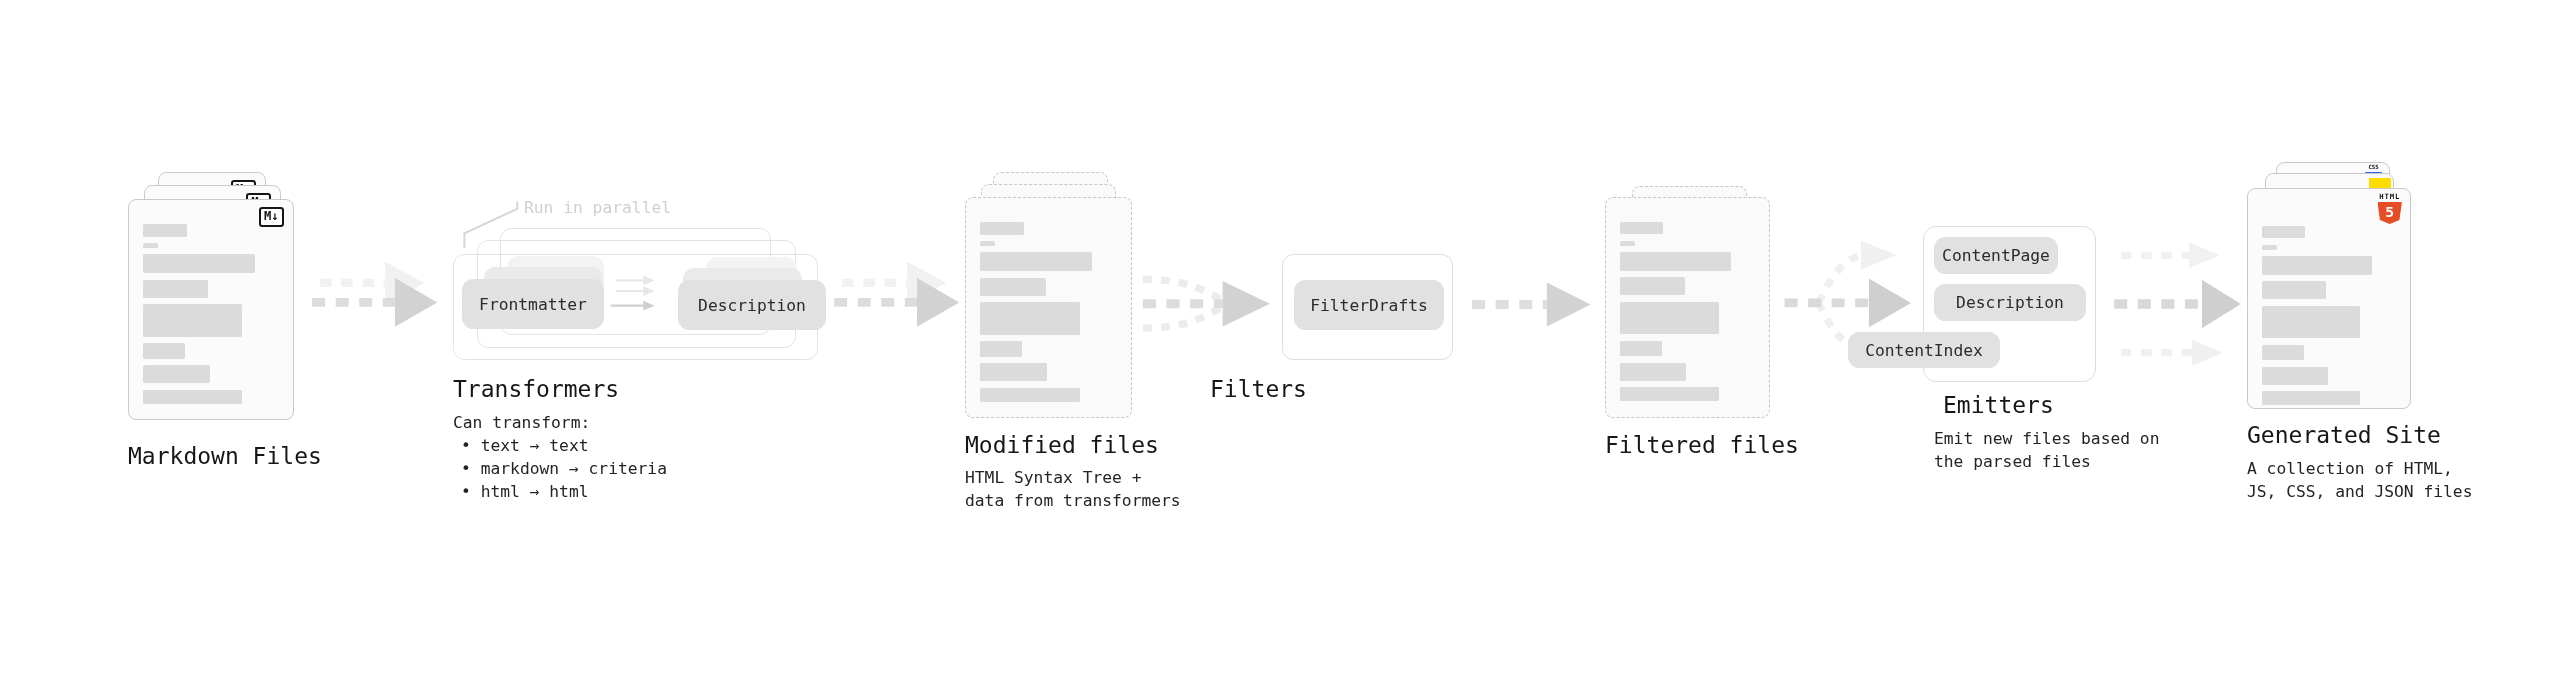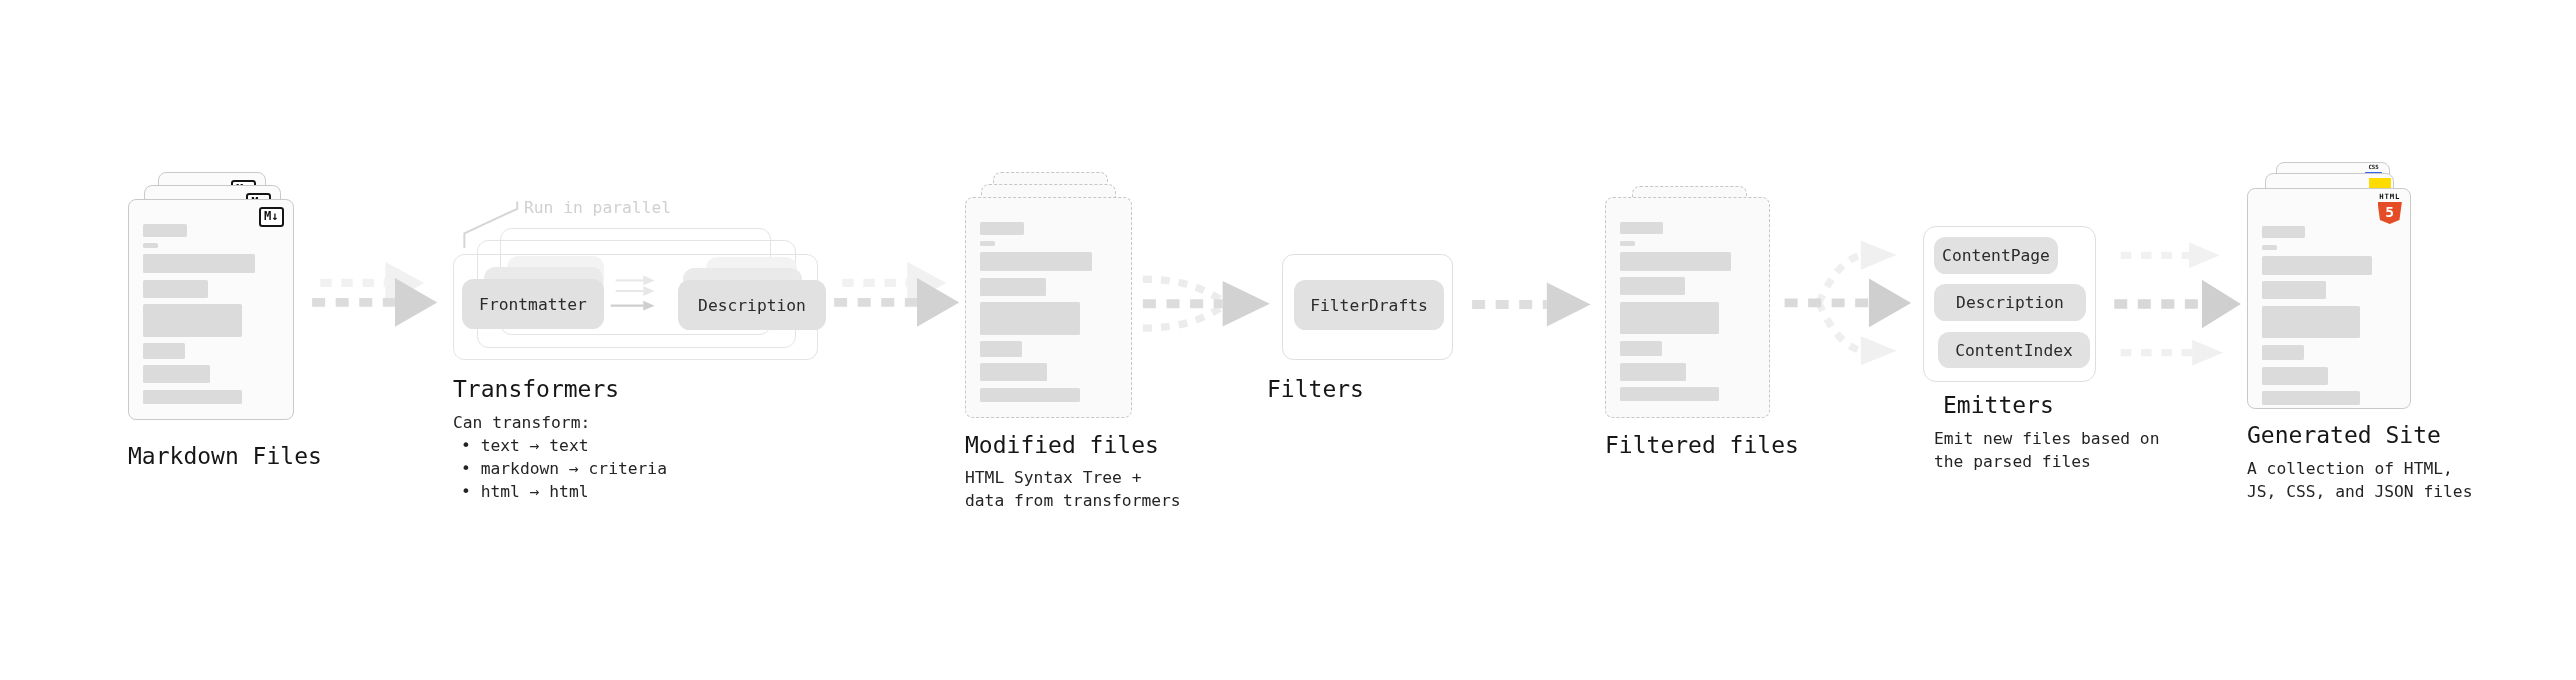--- a/index.html
+++ b/index.html
@@ -147,21 +147,21 @@
 
   <svg class="abs" style="left:1138px;top:267px" width="140" height="75" viewBox="0 0 172 92">
     <path d="M6,15 C55,15 78,26 102,40" fill="none" stroke="#ececec" stroke-width="9" stroke-dasharray="11 11"></path>
     <path d="M6,75 C55,75 78,64 102,50" fill="none" stroke="#ececec" stroke-width="9" stroke-dasharray="11 11"></path>
     <line x1="6" y1="45" x2="104" y2="45" stroke="var(--arrow-dark)" stroke-width="11" stroke-dasharray="16 13"></line>
     <polygon points="104,17 162,45 104,73" fill="var(--arrow-dark-head)"></polygon>
   </svg>
 
   <div class="white-box" style="left:1282px;top:254px;width:171px;height:106px"></div>
   <div class="pill" style="left:1294px;top:280px;width:150px;height:50px">FilterDrafts</div>
-  <div class="title" style="left:1267px;top:376px">Filters</div>
+  <div class="title" style="left:1210px;top:376px">Filters</div>
 
   <svg class="abs" style="left:1464px;top:280px" width="134" height="49" viewBox="0 0 165 60">
     <line x1="10" y1="30" x2="102" y2="30" stroke="#dedede" stroke-width="11" stroke-dasharray="16 13"></line>
     <polygon points="102,3 156,30 102,57" fill="#d3d3d3"></polygon>
   </svg>
 
   <div class="stack" style="left:1605px;top:186px;width:195px;height:236px">
     <div class="card dashed" style="left:27px;top:0;width:115px;height:221px"></div>
     <div class="card dashed" style="left:0;top:10.6px;width:165px;height:221px">
       <div class="doc-bars">
@@ -183,21 +183,21 @@
     <polygon points="98,3 142,21 98,39" fill="#f0f0f0"></polygon>
     <path d="M46,80 C62,114 76,132 98,139" fill="none" stroke="#efefef" stroke-width="9" stroke-dasharray="11 11"></path>
     <polygon points="98,121 142,139 98,157" fill="#f0f0f0"></polygon>
     <line x1="4" y1="80" x2="108" y2="80" stroke="#d9d9d9" stroke-width="11" stroke-dasharray="16 13"></line>
     <polygon points="108,50 160,80 108,110" fill="#cfcfcf"></polygon>
   </svg>
 
   <div class="white-box" style="left:1923px;top:226px;width:173px;height:156px;border-radius:13px"></div>
   <div class="pill" style="left:1934px;top:237px;width:124px;height:37px">ContentPage</div>
   <div class="pill" style="left:1934px;top:284px;width:152px;height:37px">Description</div>
-  <div class="pill" style="left:1938px;top:332px;width:152px;height:36px">ContentIndex</div>
+  <div class="pill" style="left:1848px;top:332px;width:152px;height:36px">ContentIndex</div>
   <div class="title" style="left:1943px;top:392px">Emitters</div>
   <div class="desc" style="left:1934px;top:427px">
     <div>Emit new files based on</div>
     <div>the parsed files</div>
   </div>
 
   <svg class="abs" style="left:2111px;top:242px" width="138" height="124" viewBox="0 0 170 152">
     <line x1="12" y1="16" x2="96" y2="16" stroke="#f1f1f1" stroke-width="9" stroke-dasharray="13 12"></line>
     <polygon points="96,0 134,16 96,32" fill="#f1f1f1"></polygon>
     <line x1="4" y1="76" x2="112" y2="76" stroke="#d8d8d8" stroke-width="12" stroke-dasharray="16 13"></line>

